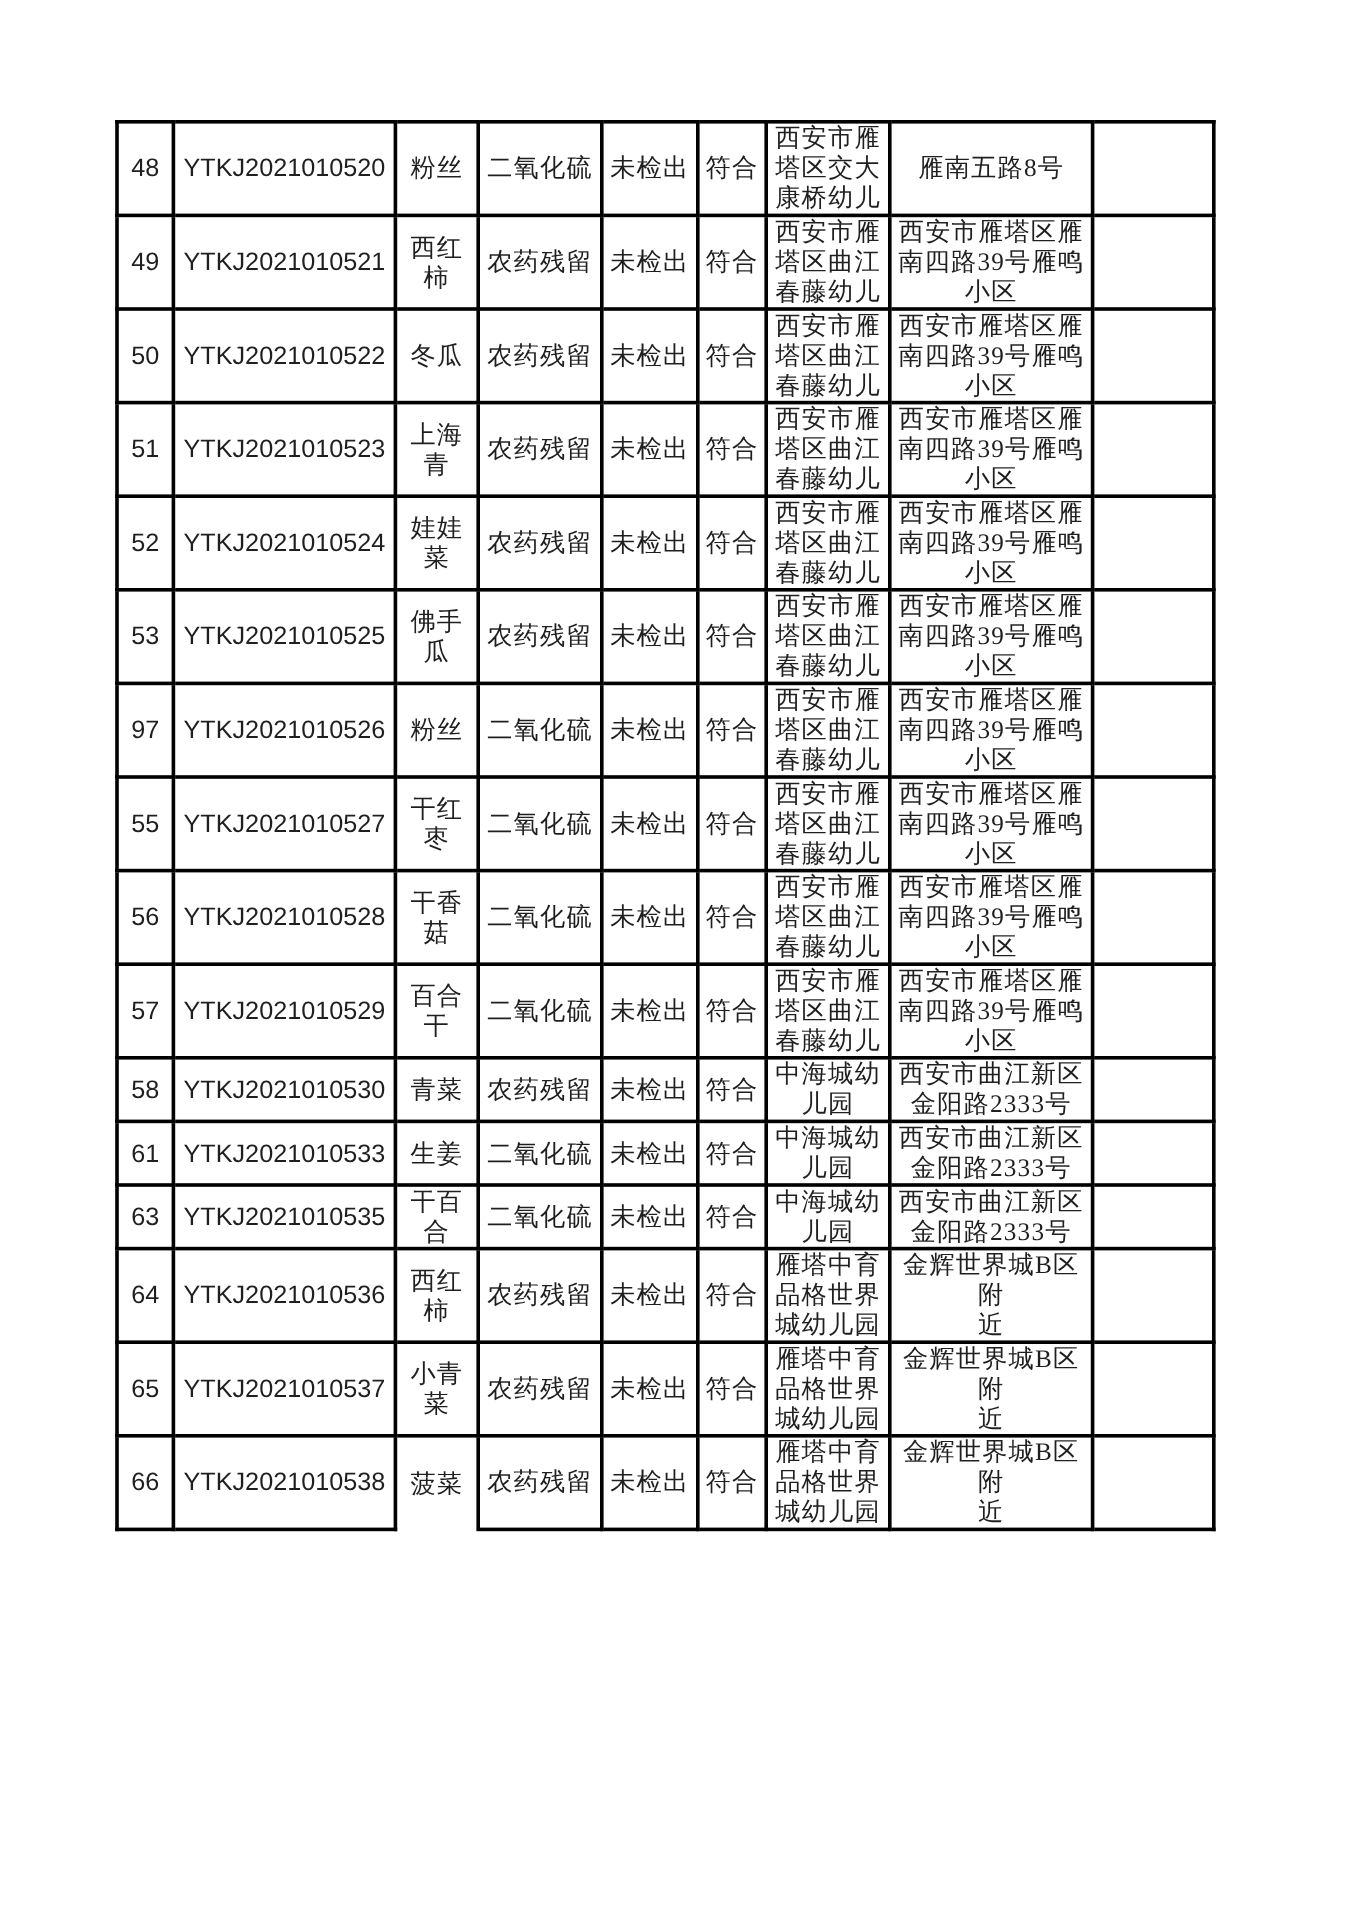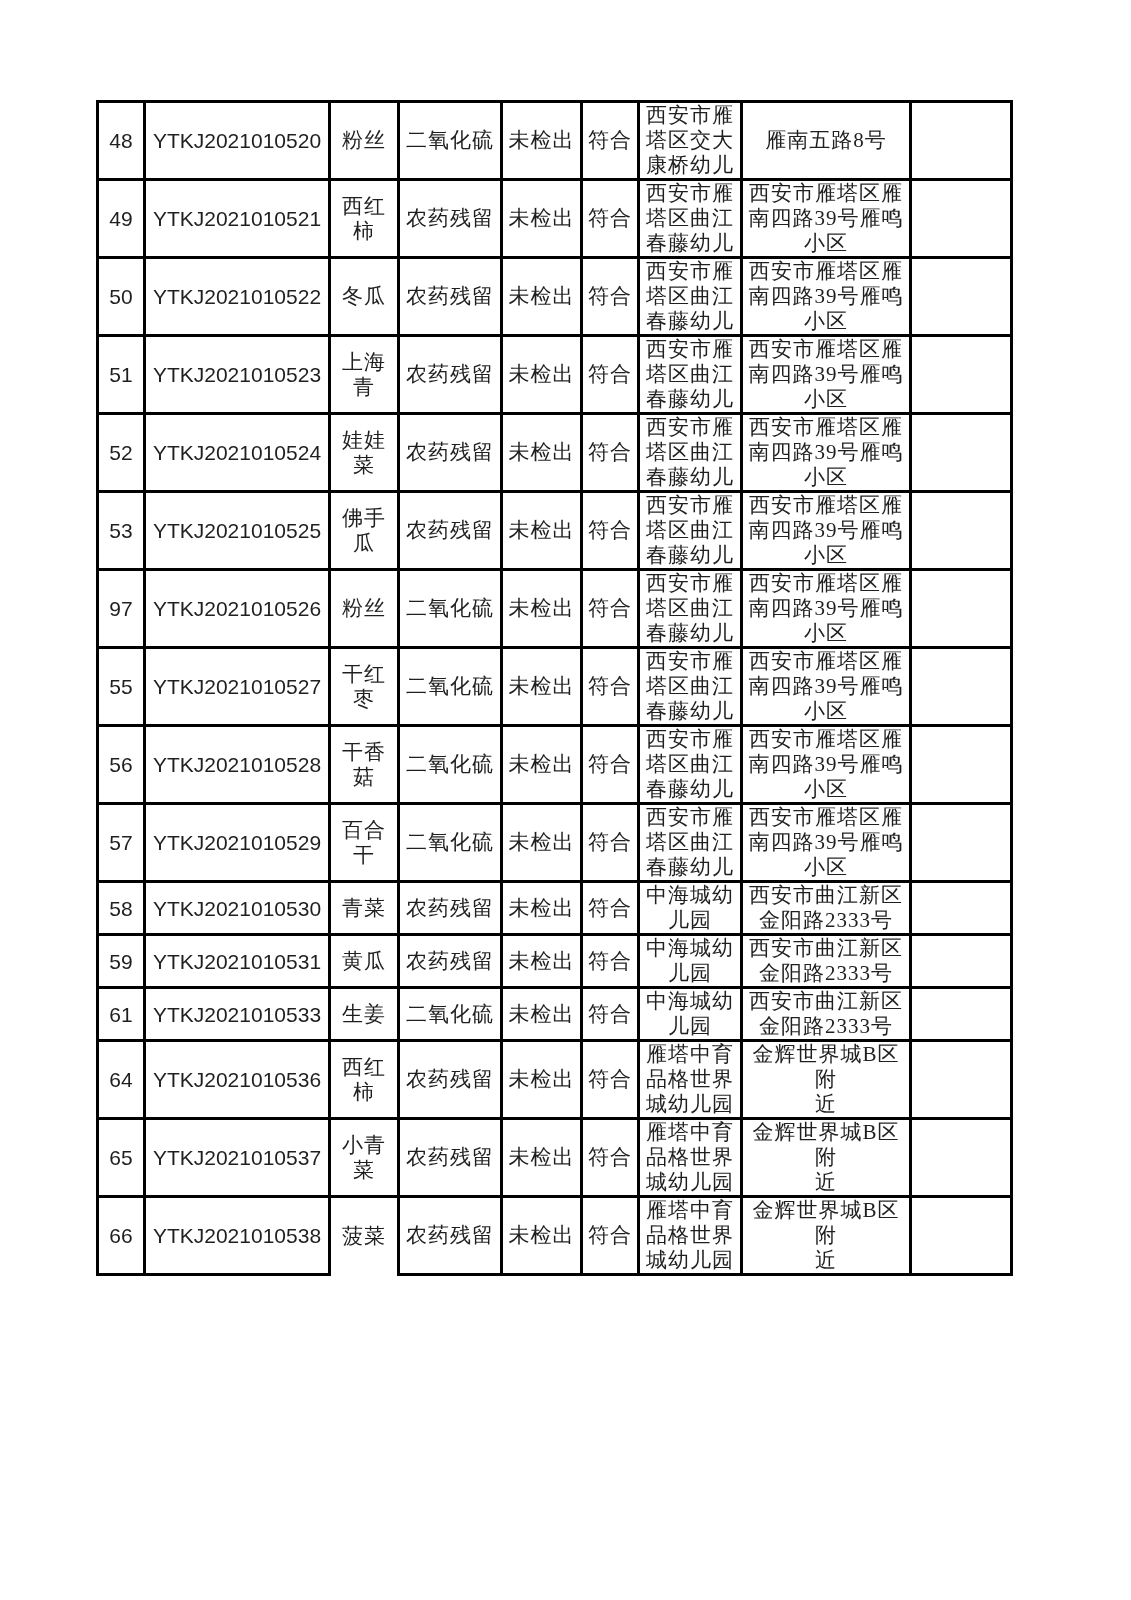--- a/index.html
+++ b/index.html
@@ -221,36 +221,36 @@
           <td class="c3">农药残留</td>
           <td class="c4">未检出</td>
           <td class="c5">符合</td>
           <td class="c6">中海城幼
 儿园</td>
           <td class="c7">西安市曲江新区
 金阳路2333号</td>
           <td class="c8"></td>
         </tr>
         <tr class="rh53">
-          <td class="c0">59</td>
-          <td class="c1">YTKJ2021010531</td>
-          <td class="c2">黄瓜</td>
-          <td class="c3">农药残留</td>
+          <td class="c0">61</td>
+          <td class="c1">YTKJ2021010533</td>
+          <td class="c2">生姜</td>
+          <td class="c3">二氧化硫</td>
           <td class="c4">未检出</td>
           <td class="c5">符合</td>
           <td class="c6">中海城幼
 儿园</td>
           <td class="c7">西安市曲江新区
 金阳路2333号</td>
           <td class="c8"></td>
         </tr>
         <tr class="rh53">
-          <td class="c0">61</td>
-          <td class="c1">YTKJ2021010533</td>
-          <td class="c2">生姜</td>
+          <td class="c0">63</td>
+          <td class="c1">YTKJ2021010535</td>
+          <td class="c2">干百合</td>
           <td class="c3">二氧化硫</td>
           <td class="c4">未检出</td>
           <td class="c5">符合</td>
           <td class="c6">中海城幼
 儿园</td>
           <td class="c7">西安市曲江新区
 金阳路2333号</td>
           <td class="c8"></td>
         </tr>
         <tr class="rh74">

